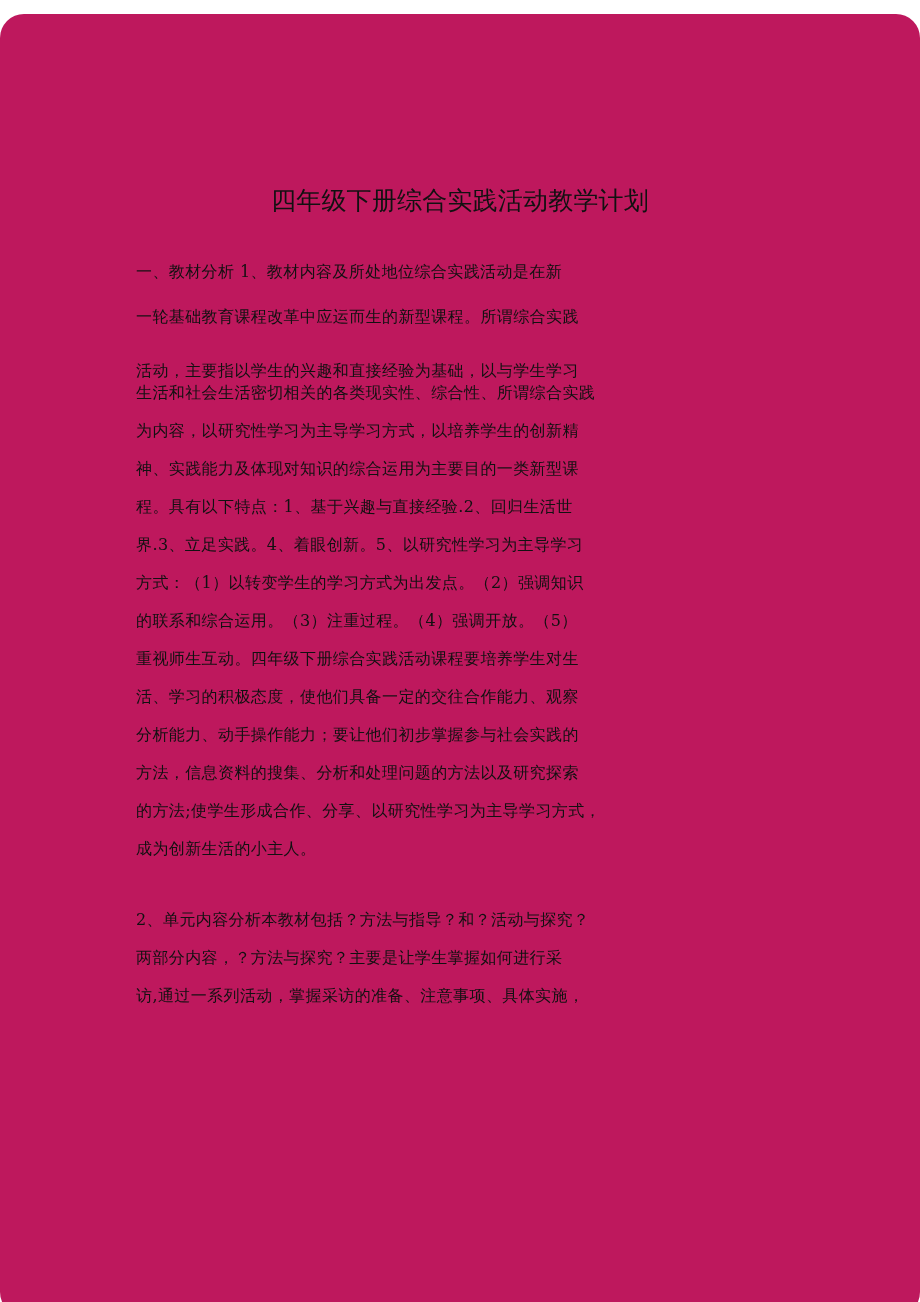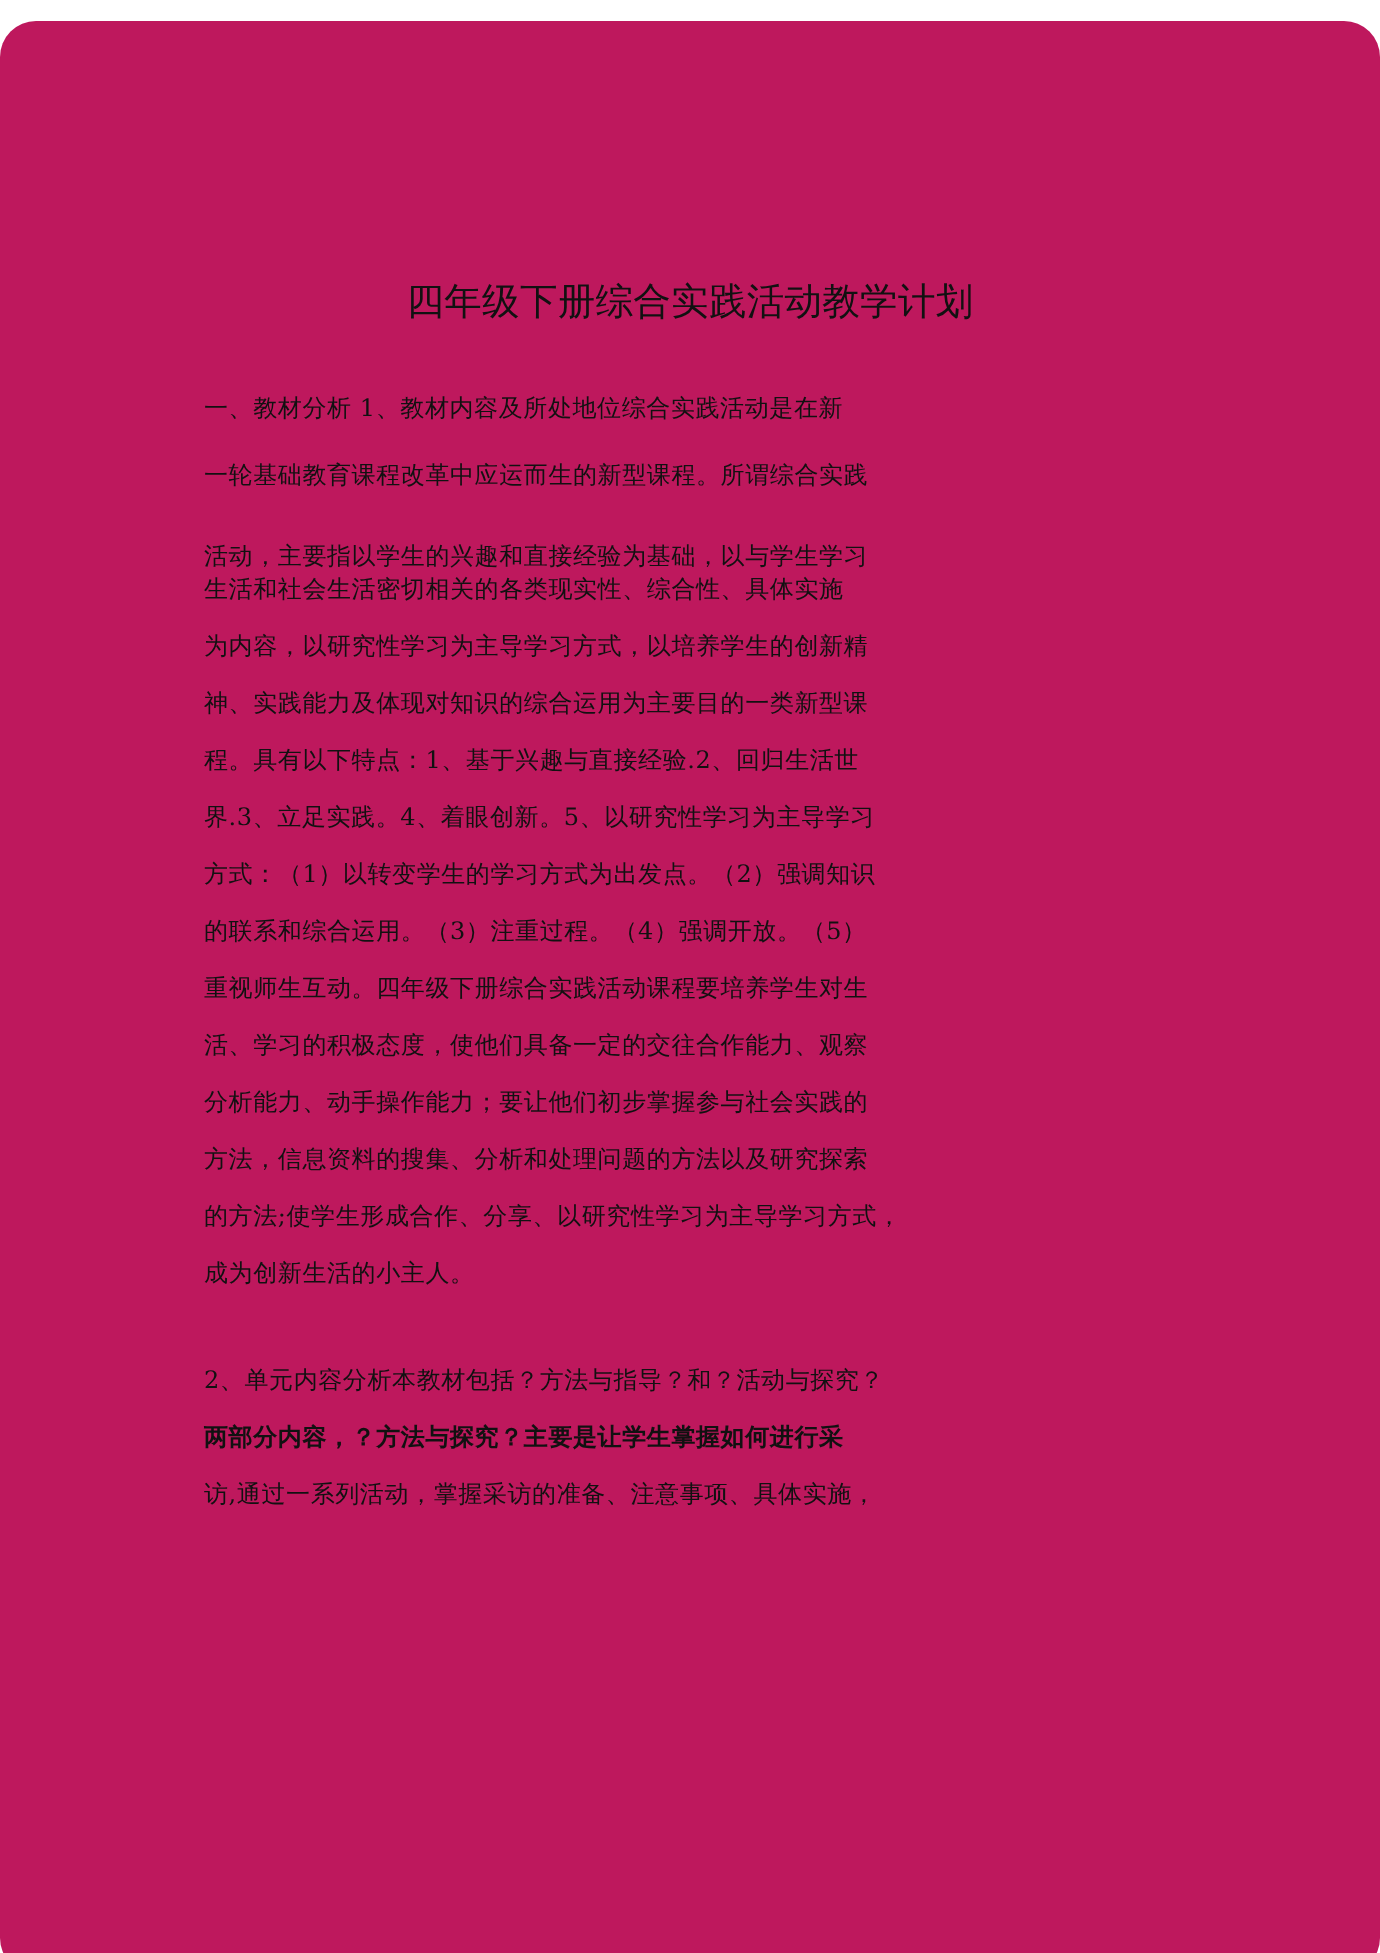--- a/index.html
+++ b/index.html
@@ -48,34 +48,34 @@
 <body>
 
 <div class="page">
 
   <div class="title">四年级下册综合实践活动教学计划</div>
 
   <div>
     <div class="line" style="top:241px; left:136px;"> 一、教材分析 1、教材内容及所处地位综合实践活动是在新</div>
     <div class="line" style="top:286px;">一轮基础教育课程改革中应运而生的新型课程。所谓综合实践</div>
     <div class="line" style="top:324px;margin-top:16px;">活动，主要指以学生的兴趣和直接经验为基础，以与学生学习</div>
-    <div class="line" style="top:362px;">生活和社会生活密切相关的各类现实性、综合性、具体实施</div>
+    <div class="line" style="top:362px;">生活和社会生活密切相关的各类现实性、综合性、所谓综合实践</div>
     <div class="line" style="top:400px;">为内容，以研究性学习为主导学习方式，以培养学生的创新精</div>
     <div class="line" style="top:438px;">神、实践能力及体现对知识的综合运用为主要目的一类新型课</div>
     <div class="line" style="top:476px;">程。具有以下特点：1、基于兴趣与直接经验.2、回归生活世</div>
     <div class="line" style="top:514px;">界.3、立足实践。4、着眼创新。5、以研究性学习为主导学习</div>
     <div class="line" style="top:552px;text-align:center;">方式：（1）以转变学生的学习方式为出发点。（2）强调知识</div>
     <div class="line" style="top:590px;">的联系和综合运用。（3）注重过程。（4）强调开放。（5）</div>
     <div class="line" style="top:628px;">重视师生互动。四年级下册综合实践活动课程要培养学生对生</div>
     <div class="line" style="top:666px;">活、学习的积极态度，使他们具备一定的交往合作能力、观察</div>
     <div class="line" style="top:704px;">分析能力、动手操作能力；要让他们初步掌握参与社会实践的</div>
     <div class="line" style="top:742px;">方法，信息资料的搜集、分析和处理问题的方法以及研究探索</div>
     <div class="line" style="top:780px;">的方法;使学生形成合作、分享、以研究性学习为主导学习方式，</div>
     <div class="line" style="top:818px;">成为创新生活的小主人。</div>
   </div>
 
   <div>
     <div class="line" style="top:889px;">2、单元内容分析本教材包括？方法与指导？和？活动与探究？</div>
-    <div class="line" style="top:927px;font-weight:bold;">两部分内容，？方法与探究？主要是让学生掌握如何进行采</div>
+    <div class="line" style="top:927px;">两部分内容，？方法与探究？主要是让学生掌握如何进行采</div>
     <div class="line" style="top:965px;">访,通过一系列活动，掌握采访的准备、注意事项、具体实施，</div>
   </div>
 
 </div>
 
 </body></html>

